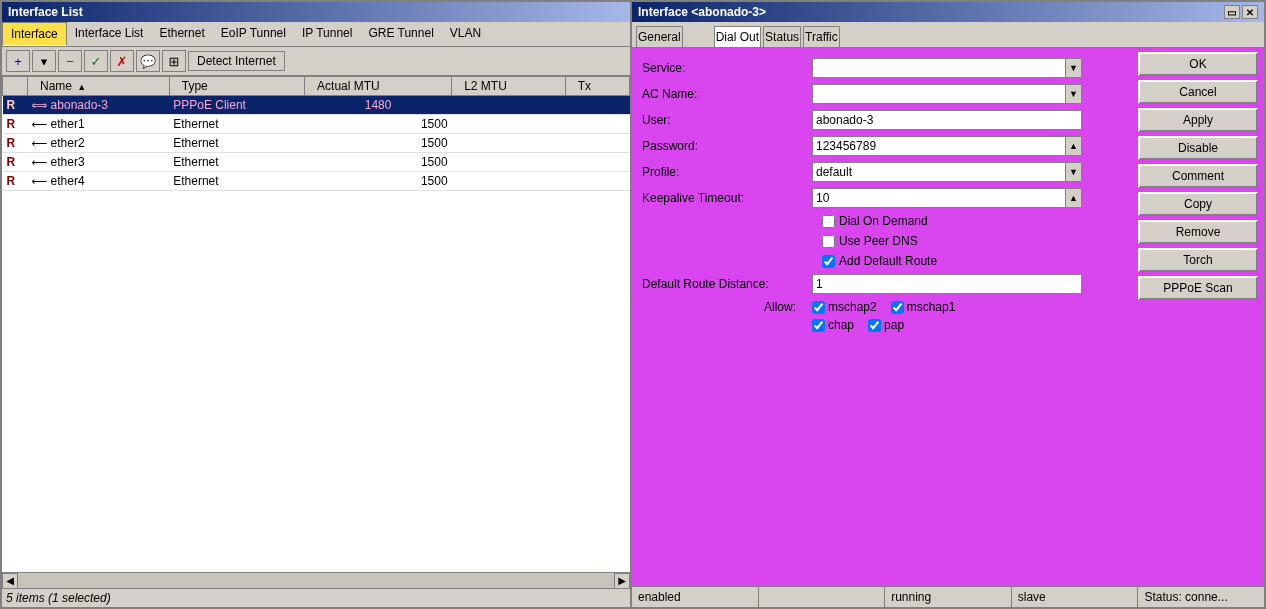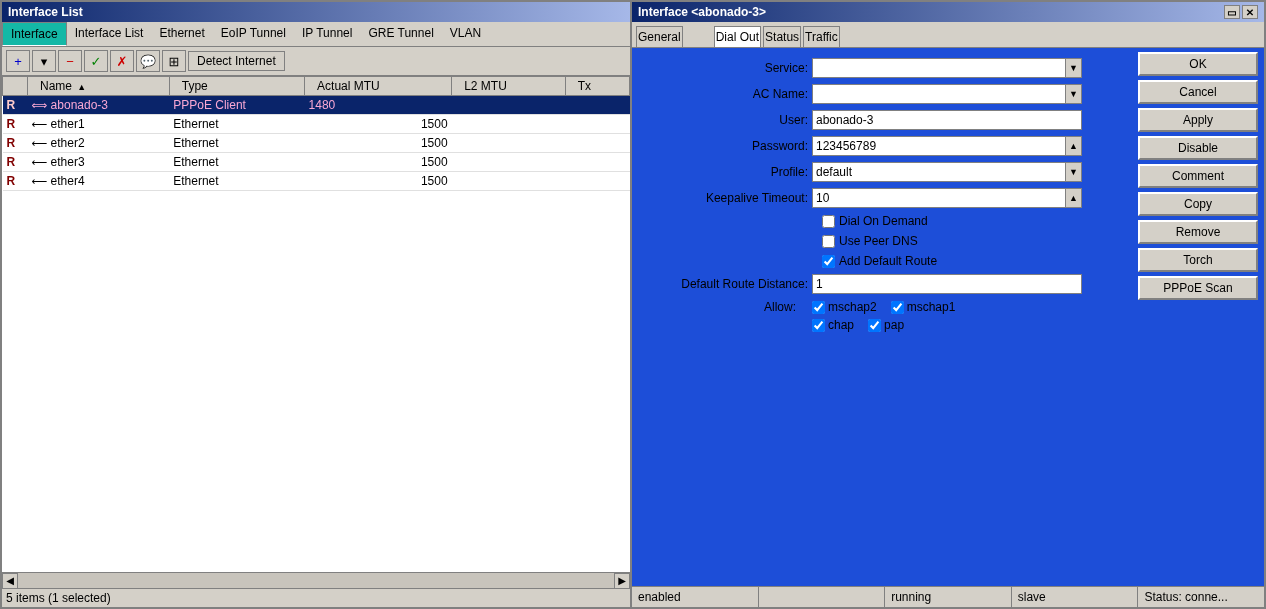--- a/index.html
+++ b/index.html
@@ -24,21 +24,21 @@
     .menu-bar {
       display: flex;
       background: #d4d0c8;
       border-bottom: 1px solid #808080;
     }
     .menu-item {
       padding: 4px 8px;
       cursor: pointer;
       color: #000;
     }
-    .menu-item.active { background: #14b8a6; border: 1px solid #808080; border-bottom: 1px solid #fff; text-align: center; }
+    .menu-item.active { background: #fde047; border: 1px solid #808080; border-bottom: 1px solid #fff; text-align: center; }
 
     .toolbar {
       display: flex;
       align-items: center;
       padding: 3px 4px;
       gap: 2px;
       background: #d4d0c8;
       border-bottom: 1px solid #808080;
     }
     .toolbar-btn {
@@ -106,27 +106,28 @@
     }
     .scroll-track {
       flex: 1;
       height: 16px;
       background: #c8c4bc;
     }
     .status-bar {
       padding: 2px 4px;
       background: #d4d0c8;
       border-top: 1px solid #808080;
+      font-style: italic;
     }
 
     
     .right-panel {
       width: 634px;
       height: 609px;
-      background: #1d4ed8;
+      background: #d946ef;
       border: 2px solid #808080;
       border-left: none;
       display: flex;
       flex-direction: column;
     }
     .right-title {
       background: linear-gradient(to right, #0a246a, #a6b8e8);
       color: white;
       padding: 3px 6px;
       font-weight: bold;
@@ -169,23 +170,23 @@
       flex: 1;
       padding: 10px;
       overflow-y: auto;
     }
     .form-row {
       display: flex;
       align-items: center;
       margin-bottom: 6px;
     }
     .form-label {
-      text-align: right;
+      text-align: left;
       width: 170px;
-      padding-right: 4px;
+      padding-right: 15px;
       color: #000;
       flex-shrink: 0;
     }
     .form-input {
       border: 1px solid #808080;
       background: white;
       padding: 1px 3px;
       height: 20px;
       width: 270px;
     }
@@ -301,21 +302,21 @@
           <th>Actual MTU</th>
           <th>L2 MTU</th>
           <th>Tx</th>
         </tr>
       </thead>
       <tbody id="interface-tbody">
           <tr class="selected">
       <td class="r-cell">R</td>
       <td><span style="font-size:11px">⟺</span> abonado-3</td>
       <td>PPPoE Client</td>
-      <td style="text-align:left">1480</td>
+      <td style="text-align:center">1480</td>
       <td></td>
       <td></td>
     </tr>
           <tr>
       <td class="r-cell">R</td>
       <td><span style="font-size:11px">⟵</span> ether1</td>
       <td>Ethernet</td>
       <td style="text-align:right">1500</td>
       <td></td>
       <td></td>

